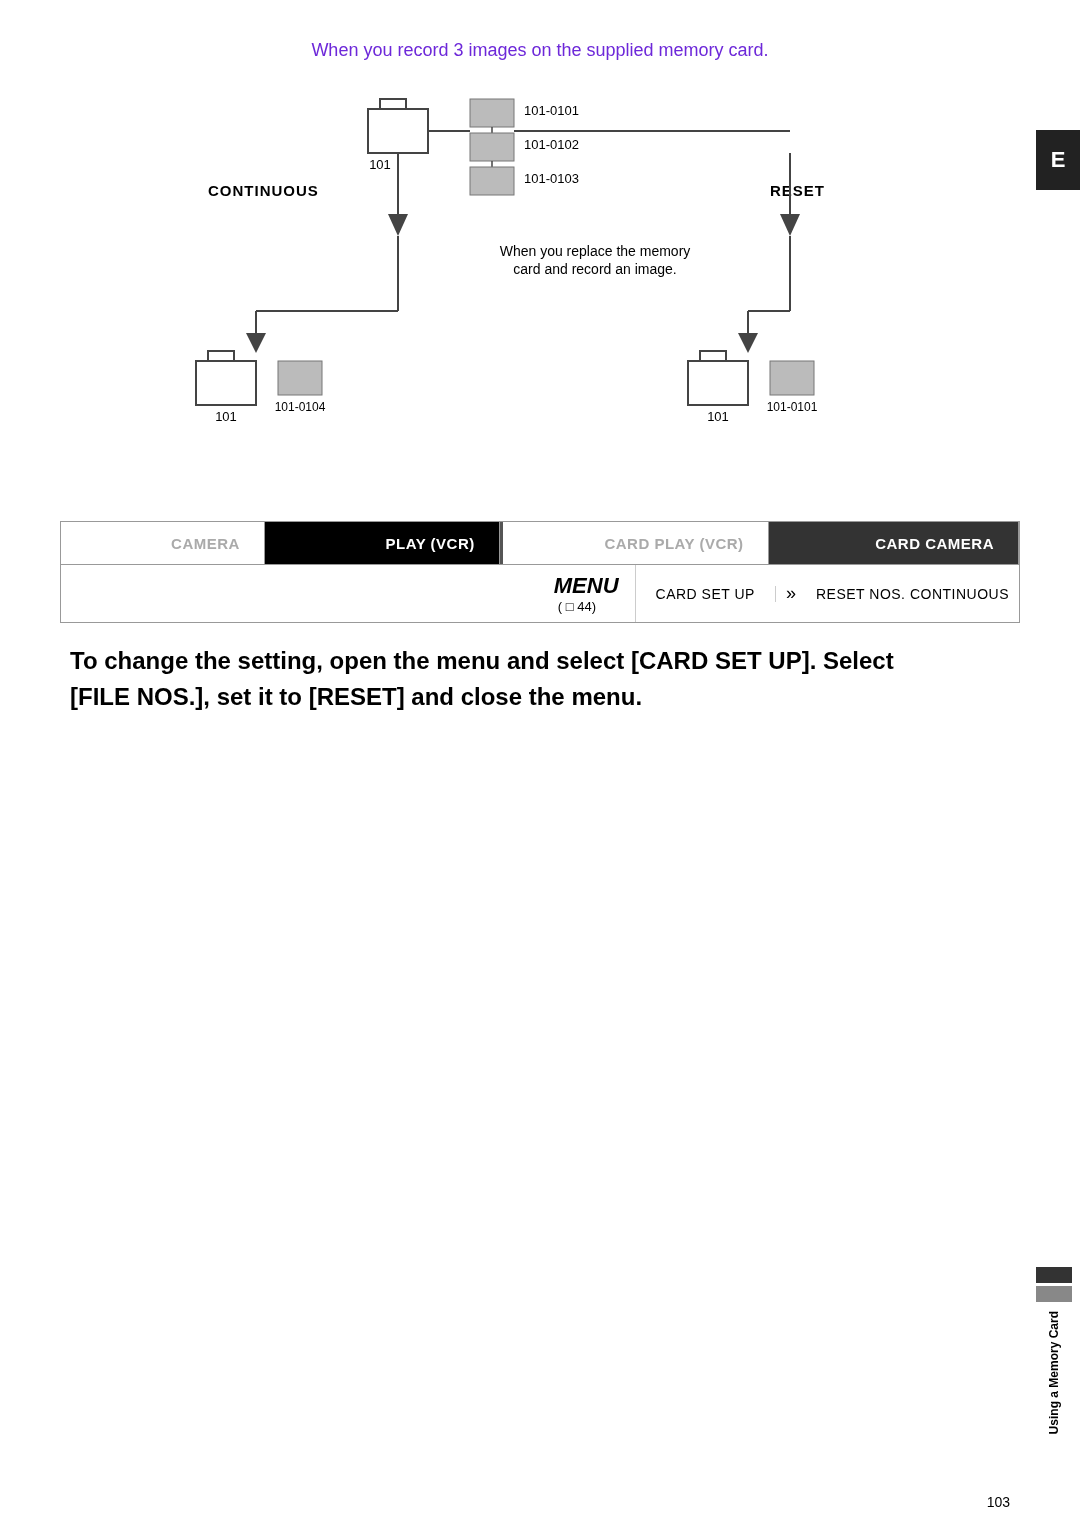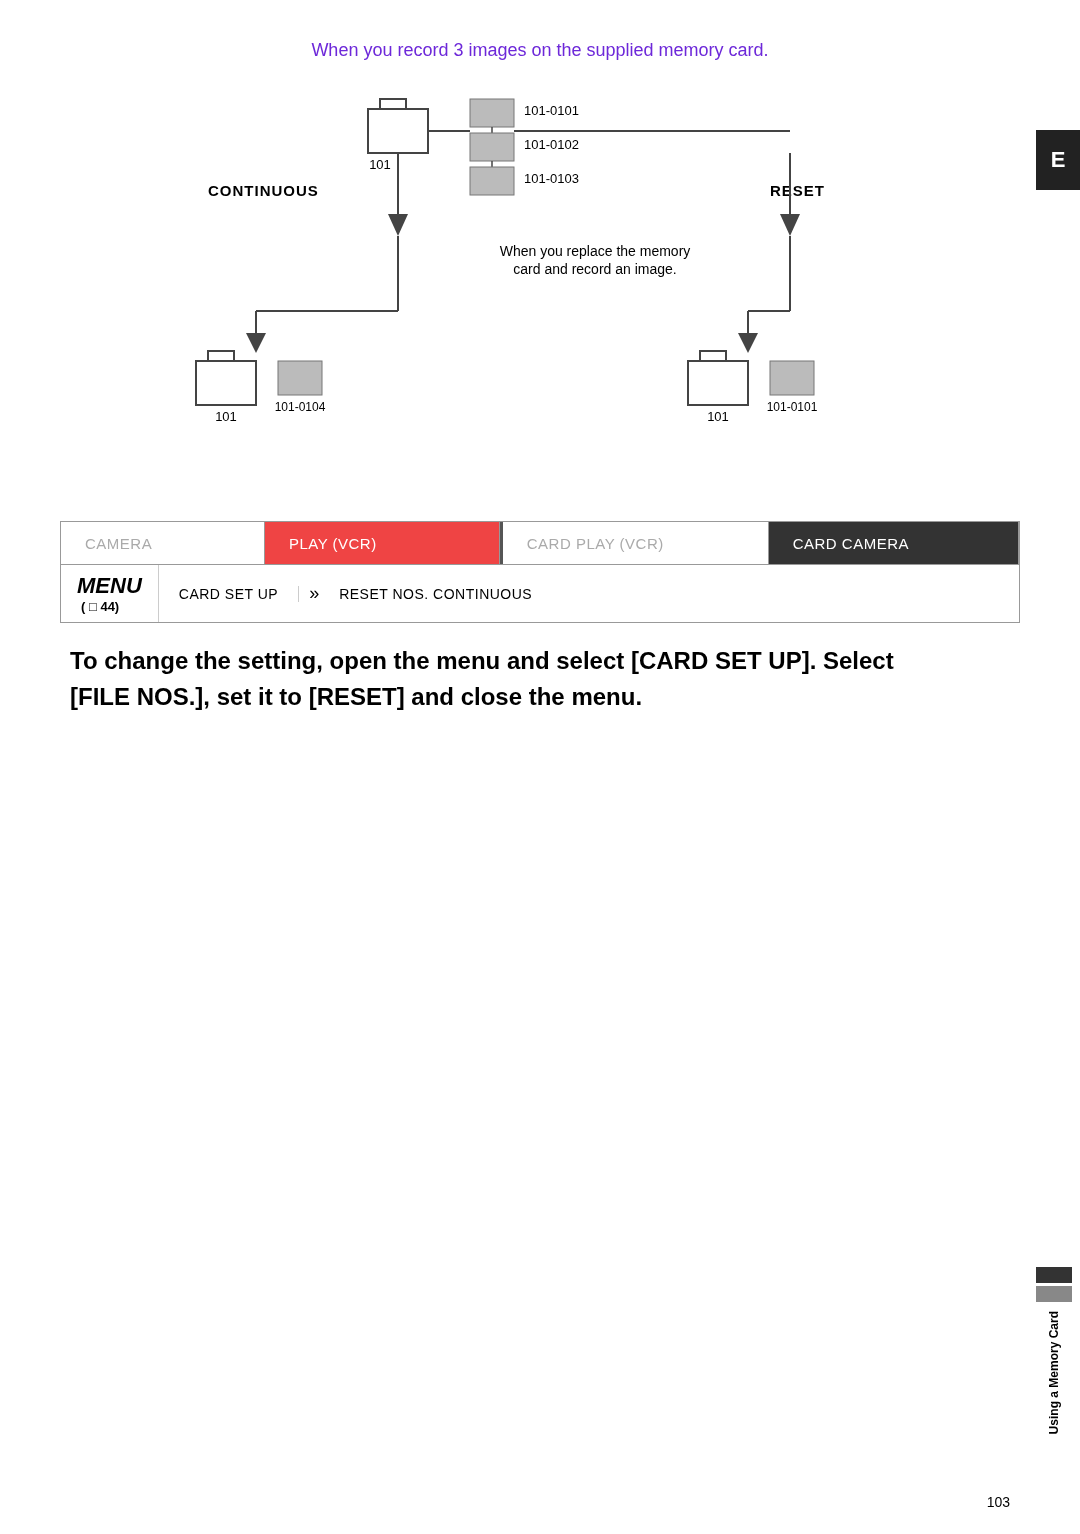--- a/index.html
+++ b/index.html
@@ -38,46 +38,47 @@
       display: flex;
       align-items: stretch;
       border: 1px solid #999;
       margin-bottom: 0;
       height: 44px;
     }
 
     .nav-tab {
       display: flex;
       align-items: center;
-      justify-content: flex-start;
+      justify-content: flex-end;
       padding: 0 24px;
       font-size: 15px;
-      font-weight: normal;
+      font-weight: bold;
       border-right: 1px solid #999;
       color: #aaa;
       letter-spacing: 0.5px;
     }
 
     .nav-tab.active {
-      background: #ef4444;
+      background: #000000;
       color: #fff;
     }
 
     .nav-tab.active-outline {
       background: #333;
       color: #fff;
     }
 
     
     .menu-row {
       display: flex;
       align-items: center;
       border: 1px solid #999;
       border-top: none;
       min-height: 48px;
+      justify-content: flex-end;
     }
 
     .menu-label {
       padding: 8px 16px;
       font-size: 20px;
       font-weight: 900;
       color: #000;
       font-style: italic;
       border-right: 1px solid #ccc;
       min-width: 90px;
@@ -264,21 +265,21 @@
       <span>CARD PLAY (VCR)</span>
     </div>
     <div class="nav-tab active-outline" style="flex:1.3; border-right:1px solid #999;">
       <span>CARD CAMERA</span>
     </div>
   </div>
 
   <div class="menu-row">
     <div class="menu-label">
       <strong style="font-size:22px; font-style:italic;">MENU</strong>
-      <span class="menu-page-ref" style="font-size:13px; padding-left:4px;font-weight:bold;">( □ 44)</span>
+      <span class="menu-page-ref" style="font-size:13px; padding-left:4px;">( □ 44)</span>
     </div>
     <div class="menu-item">
       <span>CARD SET UP</span>
     </div>
     <div class="menu-arrow">
       <span>»</span>
     </div>
     <div class="menu-value">
       <span>RESET NOS.  CONTINUOUS</span>
     </div>

